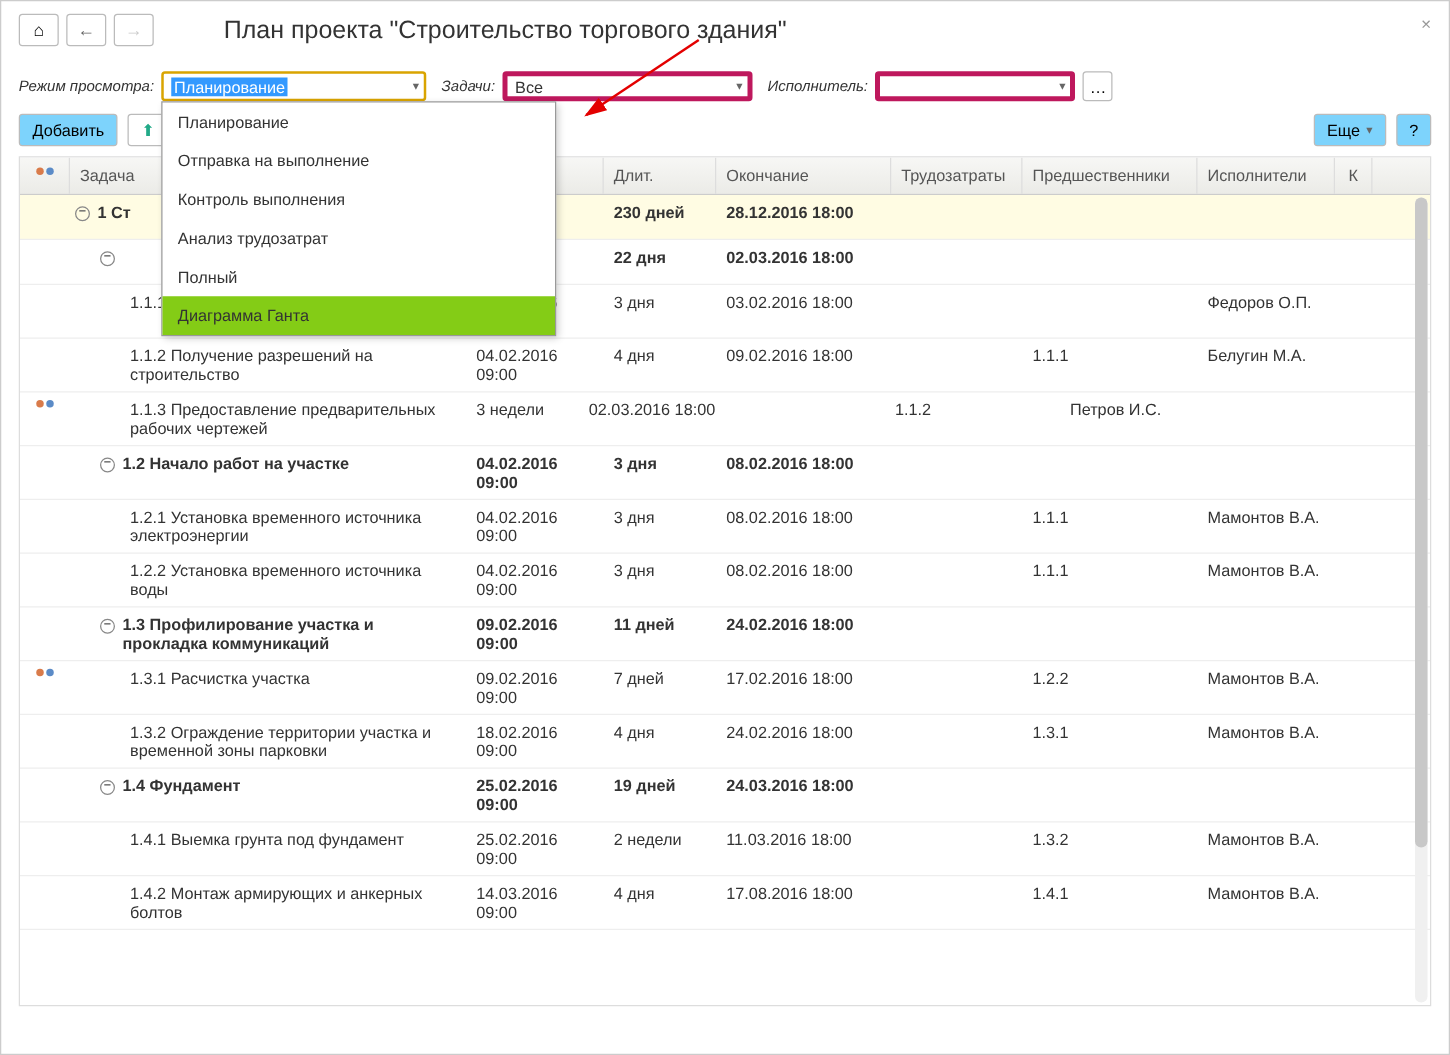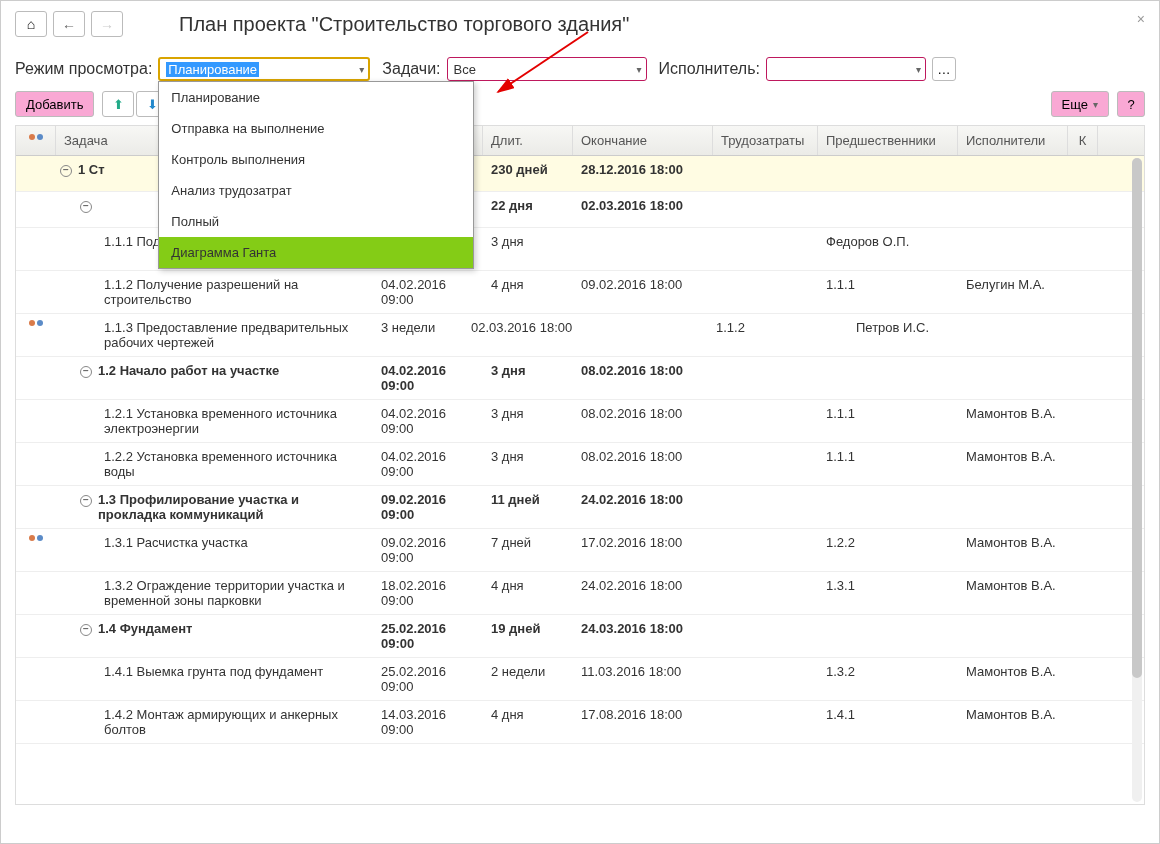--- a/index.html
+++ b/index.html
@@ -6,31 +6,31 @@
 body { font-family: Arial, sans-serif; font-size: 13px; color: #333; background: #fff; }
 .window { width: 1160px; height: 844px; border: 1px solid #ccc; position: relative; padding: 10px 14px; }
 .close-x { position: absolute; top: 10px; right: 14px; font-size: 14px; color: #999; cursor: pointer; }
 
 .topbar { display: flex; align-items: center; gap: 6px; margin-bottom: 6px; }
 .btn { background: #fff; border: 1px solid #bbb; border-radius: 3px; height: 26px; display: inline-flex; align-items: center; justify-content: center; cursor: pointer; font-size: 13px; }
 .btn-icon { width: 32px; }
 .title { font-size: 20px; margin-left: 50px; }
 
 .filter-row { display: flex; align-items: center; gap: 6px; margin: 20px 0 10px 0; position: relative; }
-.lbl { font-size: 16px; }
+.lbl { font-size: 12px; font-style: italic; }
 .select-wrap { position: relative; display: inline-flex; }
-.select { border: 1px solid #be185d; border-radius: 3px; height: 24px; display: inline-flex; align-items: center; padding: 0 22px 0 6px; background: #fff; position: relative; cursor: pointer; }
+.select { border: 4px solid #be185d; border-radius: 3px; height: 24px; display: inline-flex; align-items: center; padding: 0 22px 0 6px; background: #fff; position: relative; cursor: pointer; }
 .select.highlighted { border: 2px solid #d9a400; }
 .select .sel-text { }
 .select .sel-text.selected { background: #3399ff; color: #fff; padding: 0 2px; }
 .sel-arrow { position: absolute; right: 4px; top: 50%; transform: translateY(-50%); font-size: 10px; color: #666; }
 .dots-btn { width: 24px; height: 24px; border: 1px solid #bbb; border-radius: 3px; background: #fff; cursor: pointer; display: inline-flex; align-items: center; justify-content: center; }
 
 .action-row { display: flex; align-items: center; gap: 8px; margin-bottom: 8px; }
-.btn-text { padding: 0 10px; height: 26px; background: #f9a8d4; border: 1px solid #bbb; border-radius: 3px; cursor: pointer; display: inline-flex; align-items: center; gap: 5px; font-size: 13px; }
+.btn-text { padding: 0 10px; height: 26px; background: #7dd3fc; border: 1px solid #bbb; border-radius: 3px; cursor: pointer; display: inline-flex; align-items: center; gap: 5px; font-size: 13px; }
 .spacer { flex: 1; }
 .arrow-grp { display: inline-flex; gap: 2px; }
 
 .dropdown { position: absolute; top: 24px; left: 0; width: 316px; background: #fff; border: 1px solid #999; box-shadow: 2px 2px 6px rgba(0,0,0,0.2); z-index: 10; }
 .dropdown-item { padding: 8px 12px; cursor: pointer; }
 .dropdown-item.hover { background: #84cc16; }
 
 .red-arrow { position: absolute; left: 240px; top: -30px; z-index: 20; pointer-events: none; }
 
 .table-wrap { border: 1px solid #ddd; height: 680px; overflow: hidden; position: relative; }
@@ -203,20 +203,21 @@
           <div class="td td-exec"></div>
           <div class="td td-k"></div>
         </div>
         <div class="tr">
           <div class="td td-icon"></div>
           <div class="td td-task indent2">
             <span>1.1.1  Подписание контракта</span>
           </div>
           <div class="td td-start">01.02.2016 09:00</div>
           <div class="td td-dur">3 дня</div>
+          <div class="td td-end">03.02.2016 18:00</div>
           <div class="td td-labor"></div>
           <div class="td td-pred"></div>
           <div class="td td-exec">Федоров О.П.</div>
           <div class="td td-k"></div>
         </div>
         <div class="tr">
           <div class="td td-icon"></div>
           <div class="td td-task indent2">
             <span>1.1.2  Получение разрешений на строительство</span>
           </div>

